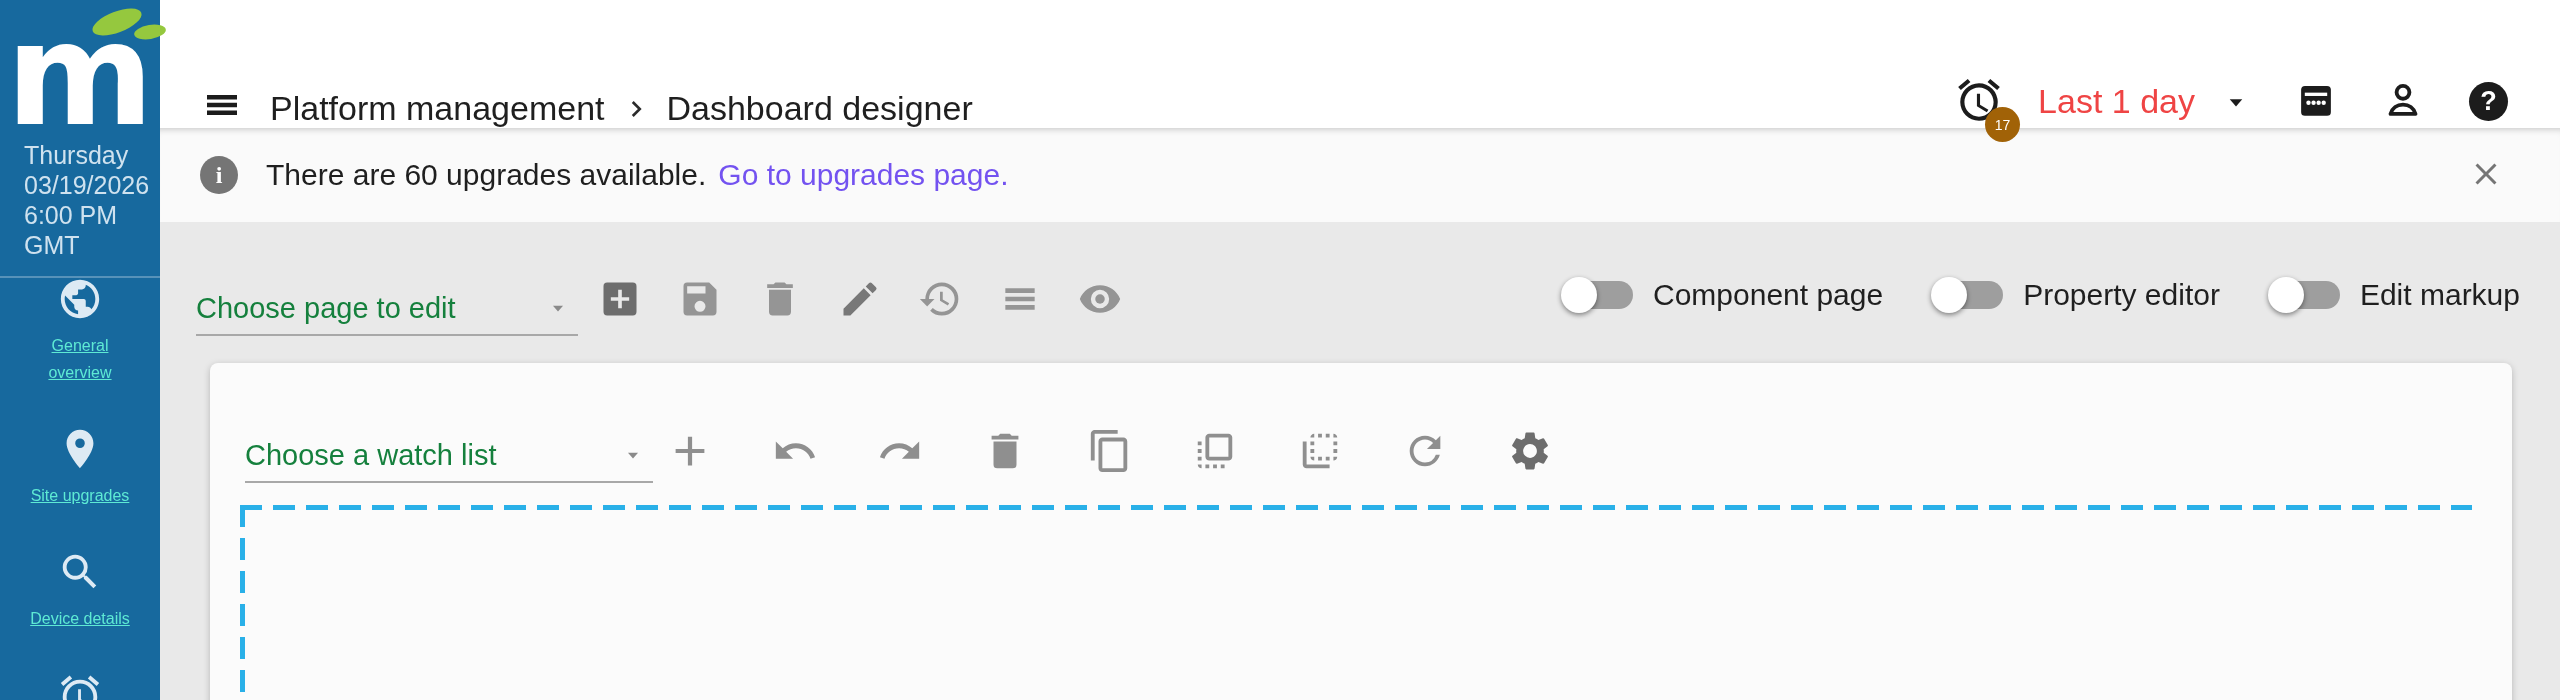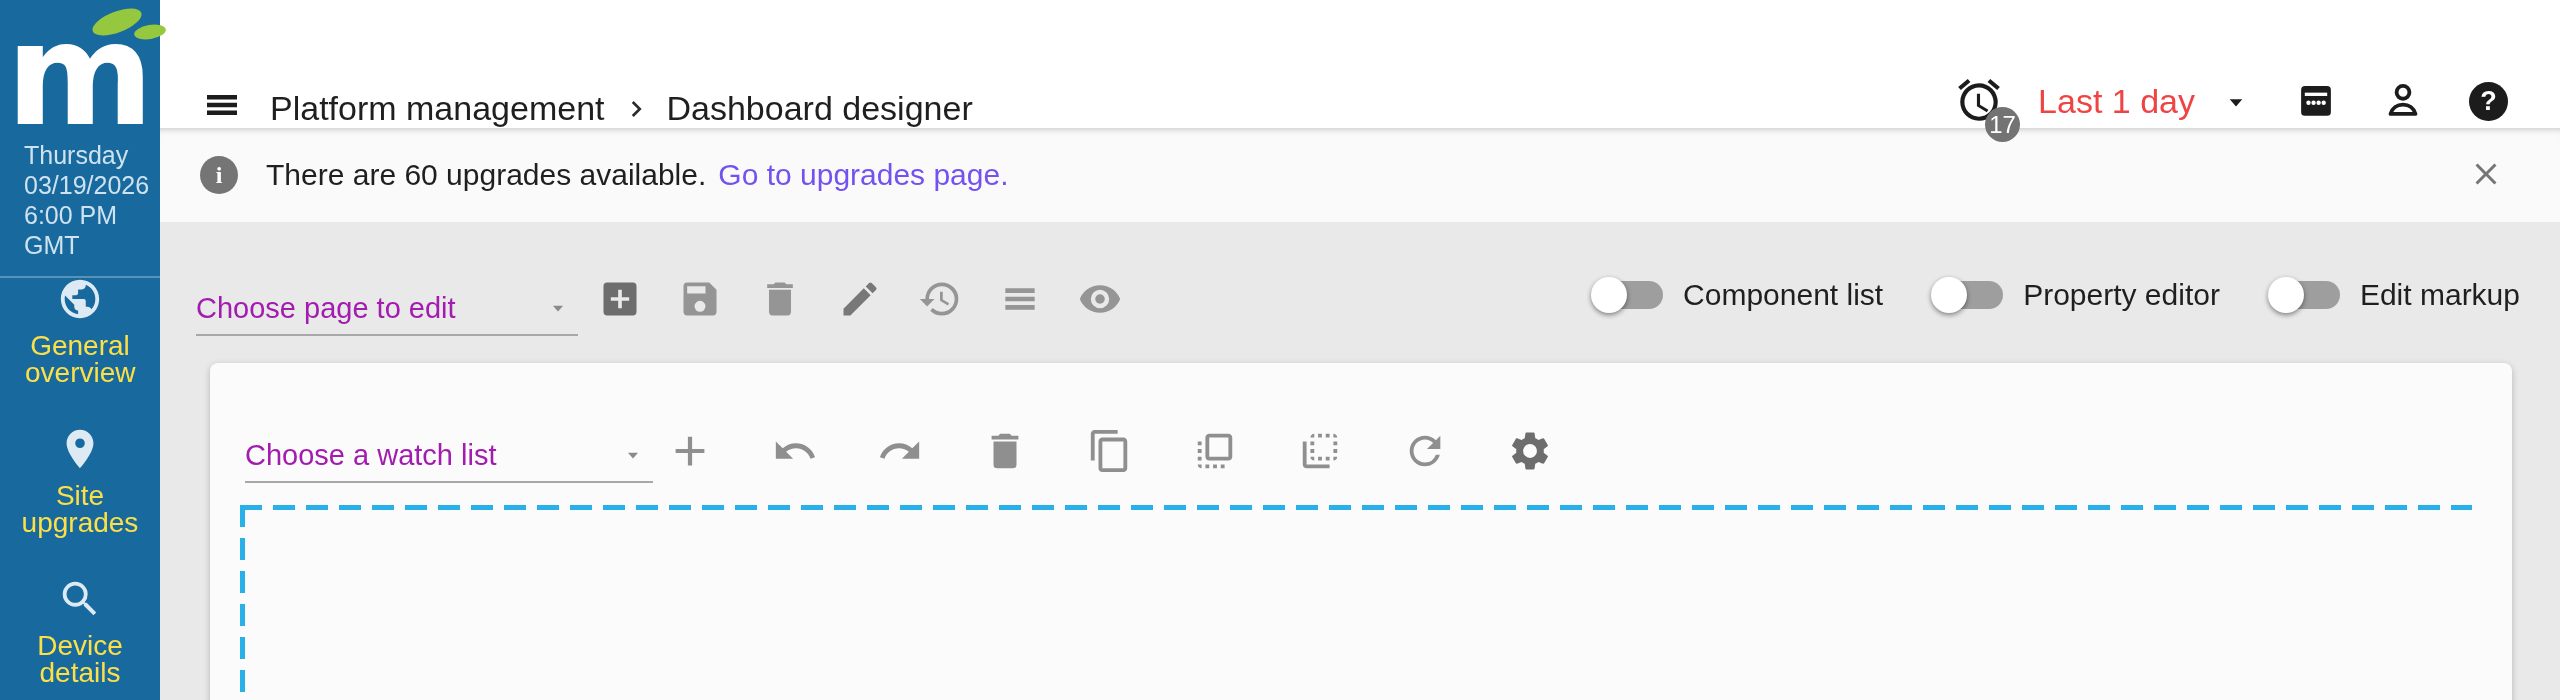--- a/index.html
+++ b/index.html
@@ -14,36 +14,36 @@
   .sidebar {
     position:absolute; left:0; top:0; width:160px; height:700px;
     background:#17699e; z-index:5;
   }
   .logo { position:relative; width:160px; height:132px; cursor:pointer; }
   .dtblock { padding:8px 0 0 24px; font-size:25px; line-height:30px; color:#cfe2ef; }
   .side-divider { margin-top:16px; height:2px; background:rgba(255,255,255,.28); }
   .nav { position:absolute; top:264px; left:0; width:160px; }
   .nav-item { width:160px; text-align:center; padding-top:12px; margin-bottom:28px; cursor:pointer; }
   .nav-item .nicon { display:block; margin:0 auto; }
-  .nav-item .nlabel { display:block; margin-top:6px; font-size:28px; line-height:27px; color:#fde047; }
+  .nav-item .nlabel { display:block; margin-top:6px; font-size:16px; line-height:27px; color:#5eead4;text-decoration:underline; }
   
   .header {
     position:absolute; left:160px; top:0; right:0; height:128px;
     background:#ffffff; display:flex; align-items:flex-end; z-index:4;
   }
   .hamburger { margin-left:42px; border:none; background:none; cursor:pointer; display:flex; }
   .breadcrumb { display:flex; align-items:center; margin-left:28px; font-size:34px; color:#1f1f1f; }
   .crumb-sep { margin:0 18px; display:flex; }
   .crumb-parent { cursor:pointer; }
   .hdr-right { margin-left:auto; display:flex; align-items:center; margin-right:52px; }
   .alarm-btn { position:relative; border:none; background:none; cursor:pointer; display:flex; margin-right:34px; }
   .badge {
     position:absolute; right:-16px; bottom:-14px;
     width:35px; height:35px; border-radius:50%;
-    background:#737373; color:#fff; font-size:24px;
+    background:#a16207; color:#fff; font-size:14px;
     display:flex; align-items:center; justify-content:center;
   }
   .range-btn { border:none; background:none; cursor:pointer; display:flex; align-items:center; font-family:inherit; }
   .range-label { font-size:34px; color:#ef4444; }
   .range-caret { margin-left:26px; display:flex; }
   .icon-btn { border:none; background:none; cursor:pointer; display:flex; margin-left:44px; }
   .help-circle {
     width:39px; height:39px; border-radius:50%; background:#1c1c1c;
     color:#fff; font-size:27px; font-weight:bold;
     display:flex; align-items:center; justify-content:center;
@@ -62,21 +62,21 @@
   }
   .banner-text { margin-left:28px; font-size:30px; color:#1f1f1f; }
   .banner-link {
     margin-left:12px; font-size:30px; color:#7352f0; cursor:pointer;
     text-decoration-color:#b5a4f7; text-underline-offset:9px;
   }
   .banner-close { position:absolute; right:56px; border:none; background:none; cursor:pointer; display:flex; }
   
   .page-toolbar { position:absolute; left:160px; top:222px; right:0; height:141px; }
   .select-ctrl { position:absolute; cursor:pointer; border-bottom:2px solid #a8a8a8; }
-  .select-ctrl .sel-text { font-size:29px; color:#a21caf;text-align:right; }
+  .select-ctrl .sel-text { font-size:29px; color:#15803d;text-align:right; }
   .select-ctrl .sel-caret { position:absolute; right:8px; bottom:10px; }
   .pt-select { left:36px; top:56px; width:382px; height:58px; padding-top:14px; }
   .pt-actions { position:absolute; left:438px; top:56px; display:flex; gap:36px; }
   .tool-btn { border:none; background:none; cursor:pointer; display:flex; align-items:center; justify-content:center; width:44px; height:44px; }
   .toggles { position:absolute; right:40px; top:56px; display:flex; align-items:center; gap:52px; }
   .toggle-group { display:flex; align-items:center; cursor:pointer; }
   .track { position:relative; width:68px; height:28px; border-radius:14px; background:#9e9e9e; display:inline-block; }
   .knob {
     position:absolute; left:-4px; top:-4px; width:36px; height:36px; border-radius:50%;
     background:#fff; box-shadow:0 2px 5px rgba(0,0,0,.45);
@@ -253,21 +253,21 @@
             <path fill-rule="evenodd" d="M12 4.5C7 4.5 2.73 7.61 1 12c1.73 4.39 6 7.5 11 7.5s9.27-3.11 11-7.5c-1.73-4.39-6-7.5-11-7.5zM12 17a5 5 0 1 1 0-10 5 5 0 0 1 0 10z"></path>
             <circle cx="12" cy="12" r="2.6"></circle>
           </svg></span>
       </button>
     </div>
   <div class="toggles" id="pt-toggles">
       <div class="toggle-group">
         <span class="track">
           <span class="knob"></span>
         </span>
-        <span class="toggle-lbl">Component list</span>
+        <span class="toggle-lbl">Component page</span>
       </div>
       <div class="toggle-group">
         <span class="track">
           <span class="knob"></span>
         </span>
         <span class="toggle-lbl">Property editor</span>
       </div>
       <div class="toggle-group">
         <span class="track">
           <span class="knob"></span>

